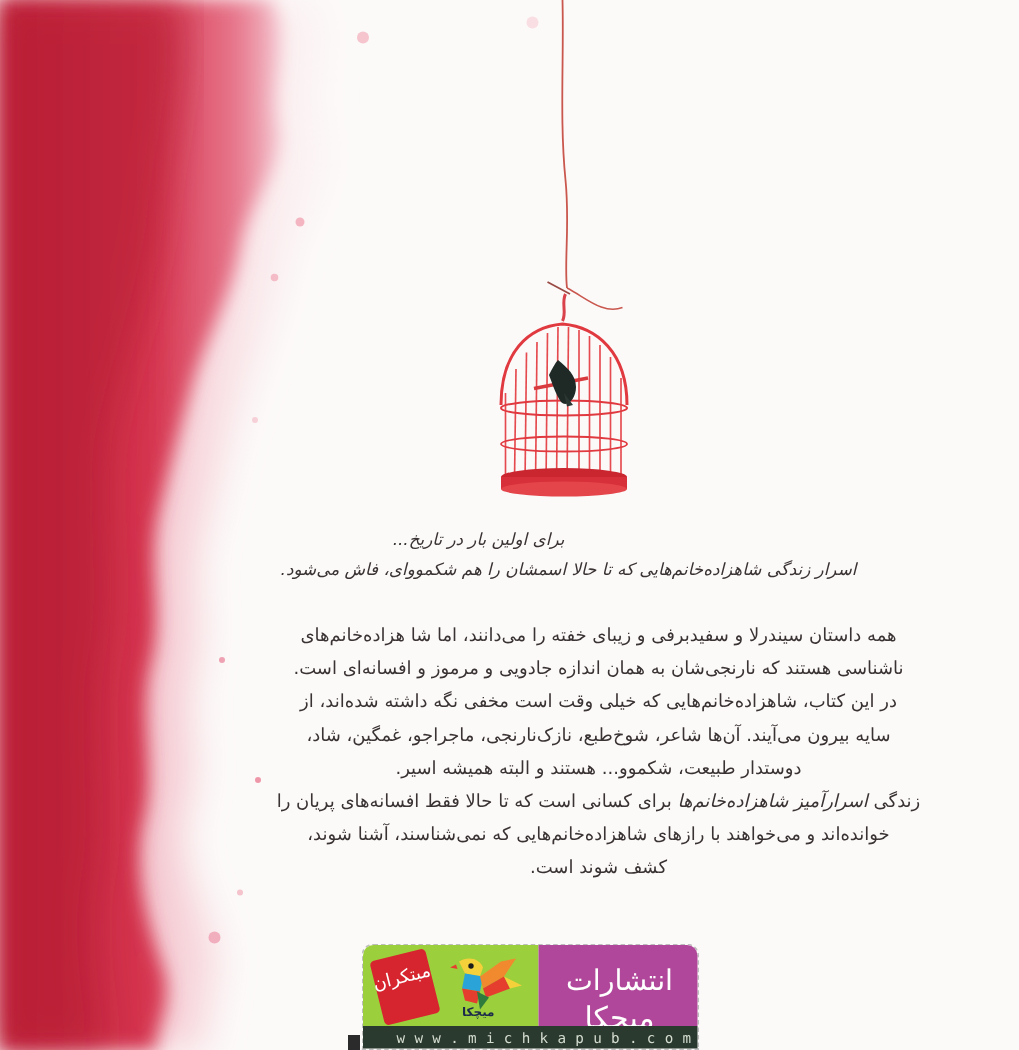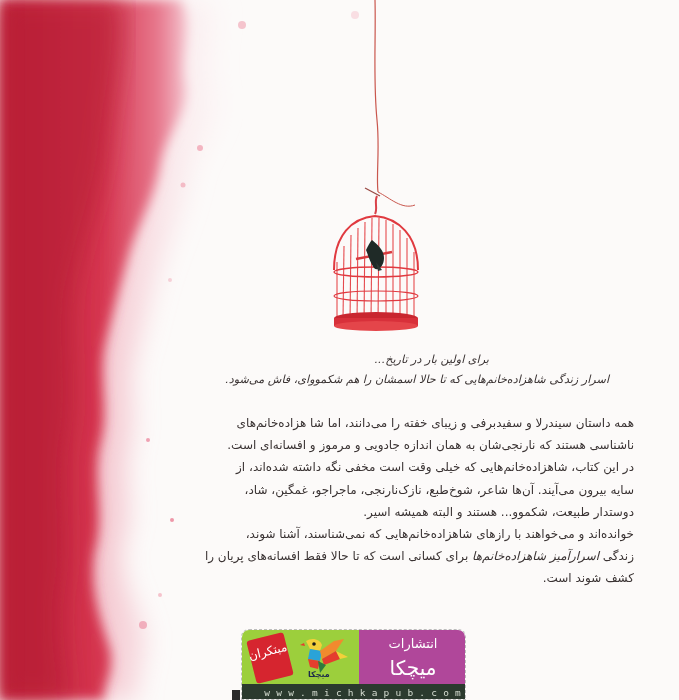--- a/index.html
+++ b/index.html
@@ -18,21 +18,21 @@
       pointer-events: none;
     }
 
     
     .cage-wrap { position: absolute; left: 320px; top: 0; width: 110px; height: 340px; }
 
     
     .text-block {
       position: absolute;
       direction: rtl;
-      text-align: right;
+      text-align: center;
       color: #3a3333;
       font-family: "DejaVu Sans", sans-serif;
     }
     .tagline {
       right: 70px; top: 350px; width: 460px;
       font-size: 11.2px; line-height: 20px; font-style: italic;
     }
     .tagline .line { display: block; white-space: nowrap; }
     .tagline .line-1 { padding-right: 120px; }
 
@@ -54,21 +54,21 @@
       position: absolute; left: 0; top: 0; width: 117px; height: 54px;
       background: #9ccf3c;
     }
     .pub-purple {
       position: absolute; left: 117px; top: 0; width: 108px; height: 54px;
       background: #b0479a;
       color: #ffffff;
       direction: rtl; text-align: center;
       font-family: "DejaVu Sans", sans-serif;
     }
-    .pub-purple .t1 { display: block; font-size: 13px; line-height: 24px; margin-top: 2px; letter-spacing: 0.5px; }
+    .pub-purple .t1 { display: block; font-size: 19px; line-height: 24px; margin-top: 12px; letter-spacing: 0.5px; }
     .pub-purple .t2 { display: block; font-size: 20px; line-height: 24px; letter-spacing: 3px; }
     .pub-url {
       position: absolute; left: 0; top: 54px; width: 225px; height: 17px;
       background: #2b3a2e;
       color: #d4dcd0;
       font-family: "DejaVu Sans Mono", monospace;
       font-size: 9.5px; letter-spacing: 6.2px;
       line-height: 17px; text-align: right; white-space: nowrap;
       direction: ltr;
     }
@@ -171,22 +171,22 @@
     <span class="line line-1">برای اولین بار در تاریخ...</span>
     <span class="line line-2">اسرار زندگی شاهزاده‌خانم‌هایی که تا حالا اسمشان را هم شکموو‌ای، فاش می‌شود.</span>
   </div>
 
   <div class="text-block body-text">
     <span class="line">همه داستان سیندرلا و سفیدبرفی و زیبای خفته را می‌دانند، اما شا هزاده‌خانم‌های</span>
     <span class="line">ناشناسی هستند که نارنجی‌شان به همان اندازه جادویی و مرموز و افسانه‌ای است.</span>
     <span class="line">در این کتاب، شاهزاده‌خانم‌هایی که خیلی وقت است مخفی نگه داشته شده‌اند، از</span>
     <span class="line">سایه بیرون می‌آیند. آن‌ها شاعر، شوخ‌طبع، نازک‌نارنجی، ماجراجو، غمگین، شاد،</span>
     <span class="line">دوستدار طبیعت، شکموو... هستند و البته همیشه اسیر.</span>
+    <span class="line"><span>زندگی </span><span class="em">اسرارآمیز شاهزاده‌خانم‌ها</span><span> برای کسانی است که تا حالا فقط افسانه‌های پریان را</span></span>
     <span class="line">خوانده‌اند و می‌خواهند با رازهای شاهزاده‌خانم‌هایی که نمی‌شناسند، آشنا شوند،</span>
-    <span class="line"><span>زندگی </span><span class="em">اسرارآمیز شاهزاده‌خانم‌ها</span><span> برای کسانی است که تا حالا فقط افسانه‌های پریان را</span></span>
     <span class="line">کشف شوند است.</span>
   </div>
 
   <div class="publisher">
     <div class="pub-green">
       <div class="mubtakar">
         <span>مبتکران</span>
       </div>
       <svg class="bird" viewBox="0 0 50 48">
         <path d="M6,6 C12,2 20,4 22,10 L20,16 L10,14 Z" fill="#f4d03a"></path>

